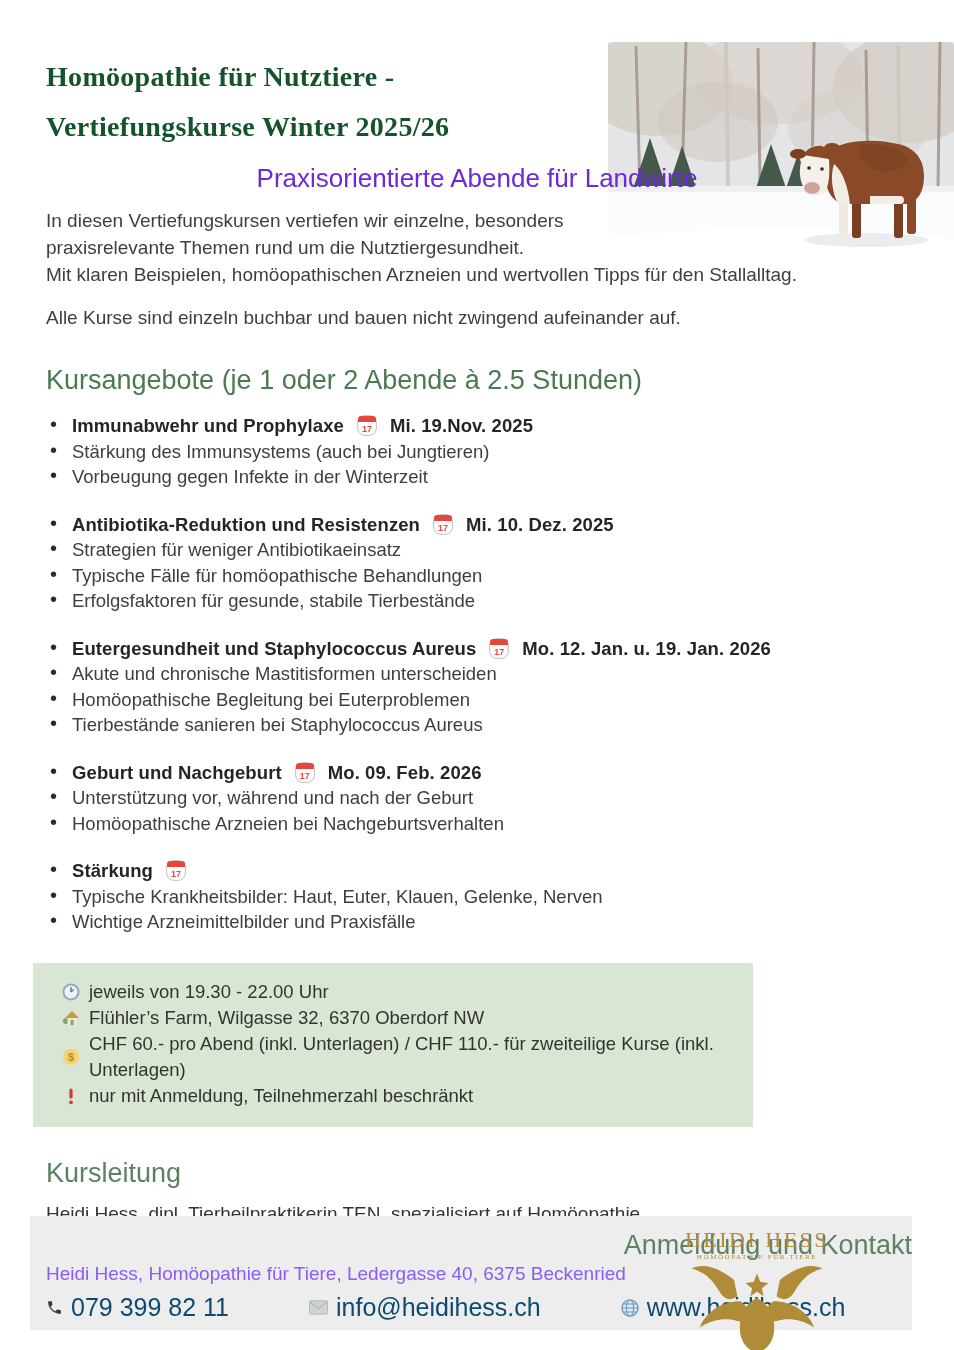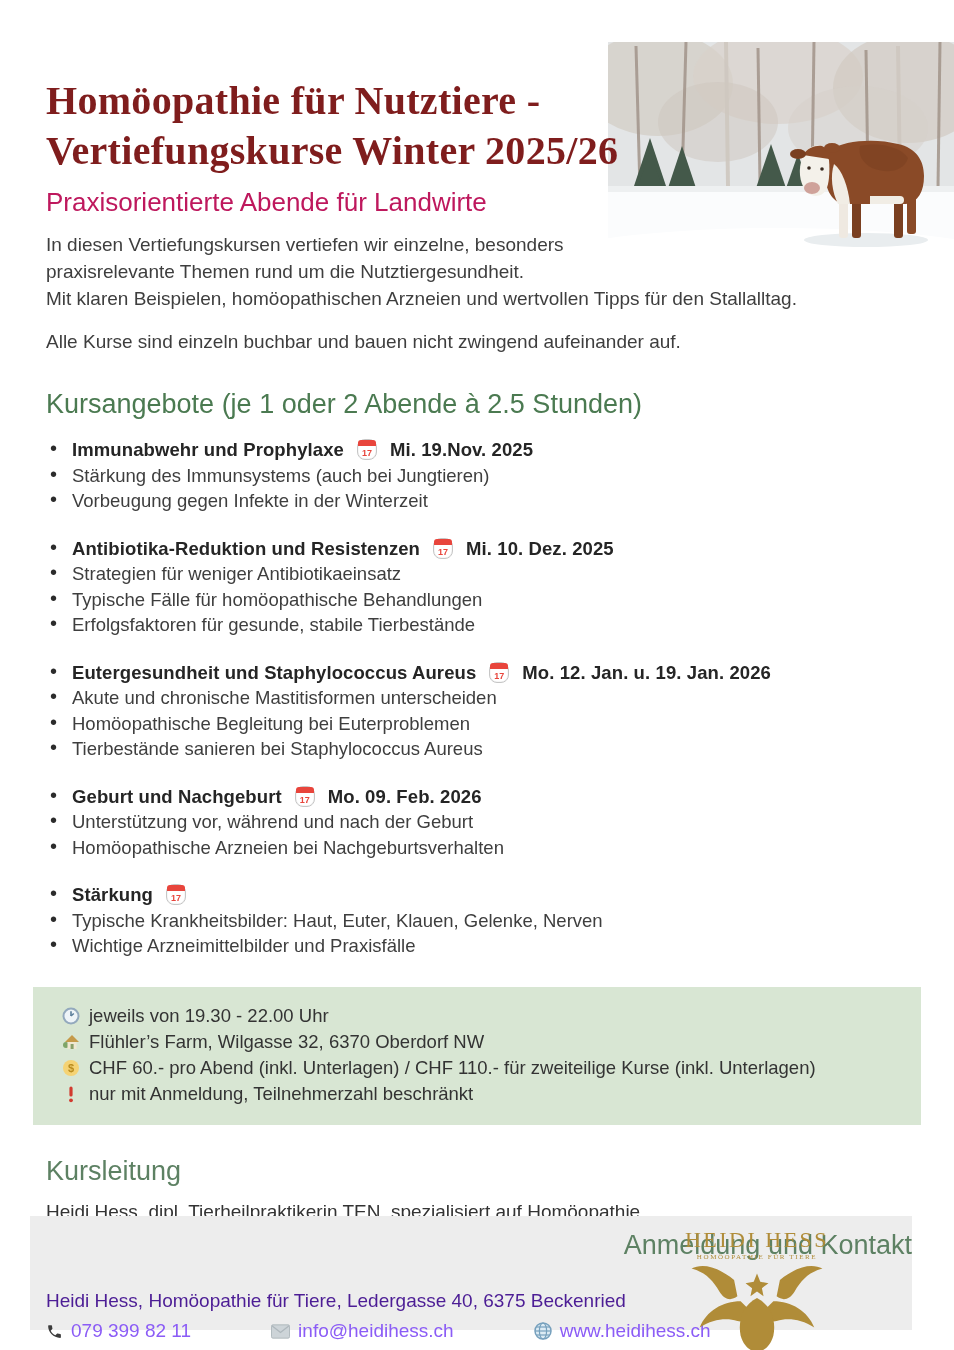--- a/index.html
+++ b/index.html
@@ -6,23 +6,23 @@
   html,body { background:#fff; }
   body { width:954px; height:1350px; font-family:"Liberation Sans",sans-serif; color:#3e3e3e; }
   #page { position:relative; width:954px; height:1350px; background:#fff; overflow:hidden; }
 
   
   .hero { position:absolute; top:42px; left:608px; width:346px; height:226px; z-index:1; }
 
   
   .content { position:relative; z-index:2; padding:52px 46px 0 46px; }
 
-  .title { font-family:"Liberation Serif",serif; font-weight:700; font-size:40px; line-height:50px;
-           color:#7f1d1d; letter-spacing:.3px; max-width:580px;margin-top:24px; }
-  .subtitle { margin-top:10px; font-size:26px; line-height:32px; font-weight:400; color:#be185d; }
+  .title { font-family:"Liberation Serif",serif; font-weight:700; font-size:28px; line-height:50px;
+           color:#14532d; letter-spacing:.3px; max-width:580px; }
+  .subtitle { margin-top:10px; font-size:26px; line-height:32px; font-weight:400; color:#6d28d9;text-align:center; }
 
   .intro { margin-top:13px; font-size:19px; line-height:27px; color:#3e3e3e; }
   .note  { margin-top:17px; font-size:19px; line-height:26px; color:#3e3e3e; }
 
   .section-heading { margin-top:33px; font-size:27px; line-height:32px; font-weight:400; color:#4b7a51; }
 
   .courses { margin-top:17px; }
   ul.course { list-style:none; margin:0 0 22px 0; }
   ul.course li { position:relative; padding-left:26px; font-size:18.5px; line-height:25.5px; color:#3e3e3e; }
   ul.course li::before { content:"•"; position:absolute; left:4px; top:-1px; font-size:20px; color:#2b2b2b; }
@@ -31,37 +31,37 @@
 
   
   .cal { display:inline-block; width:20px; height:21px; background:#fff; border:1px solid #c6c6c6;
          border-radius:8px; position:relative; vertical-align:-4px; margin-left:13px; margin-right:7px;
          box-shadow:0 0 0 .5px #eee inset; }
   .cal-top { position:absolute; top:0; left:0; right:0; height:6px; background:#e8453c; border-radius:3px 3px 0 0; }
   .cal-num { position:absolute; top:6px; left:0; right:0; text-align:center;
              font-size:9px; font-weight:700; color:#e8453c; line-height:14px; }
 
   
-  .infobox { margin:28px 0 0 -13px; width:888px; background:#d8e6d3; padding:16px 28px 18px 28px; }
+  .infobox { margin:28px 0 0 -13px; width:720px; background:#d8e6d3; padding:16px 28px 18px 28px; }
   .info-row { display:flex; align-items:center; font-size:18.5px; line-height:26px; color:#333; }
   .info-icon { width:20px; height:20px; flex:0 0 20px; margin-right:8px; display:inline-flex;
                align-items:center; justify-content:center; }
 
   
   .leader { margin-top:30px; }
   .leader-heading { font-size:27px; line-height:32px; font-weight:400; color:#5d8163; }
   .leader-line { margin-top:12px; font-size:19px; line-height:25px; color:#333; }
   .leader-bio { margin-top:5px; font-style:italic; font-size:16.5px; line-height:23px; color:#3e3e3e; max-width:880px; }
 
   
   .footer { position:absolute; z-index:2; left:30px; top:1216px; width:882px; height:114px;
             background:#ededed; padding:12px 0 0 16px; }
   .footer-heading { font-size:27px; line-height:34px; font-weight:400; color:#5d8163;text-align:right; }
-  .footer-address { margin-top:27px; font-size:19px; line-height:24px; color:#4c1d95; }
-  .contact-row { margin-top:7px; display:flex; align-items:center; font-size:19px; color:#8b5cf6; }
+  .footer-address { margin-top:0; font-size:19px; line-height:24px; color:#8b5cf6; }
+  .contact-row { margin-top:7px; display:flex; align-items:center; font-size:25px; color:#0c4a6e; }
   .contact-item { display:flex; align-items:center; }
   .contact-item + .contact-item { margin-left:80px; }
   .contact-item svg { margin-right:8px; }
 
   .logo { position:absolute; right:60px; top:12px; width:190px; text-align:center; }
   .logo-name { font-family:"Liberation Serif",serif; font-size:22px; letter-spacing:2.5px;
                color:#b08c38; line-height:24px; }
   .logo-tagline { font-family:"Liberation Serif",serif; font-size:7px; letter-spacing:1.6px;
                   color:#b08c38; line-height:10px; }
   .logo svg { display:block; margin:0 auto; }

